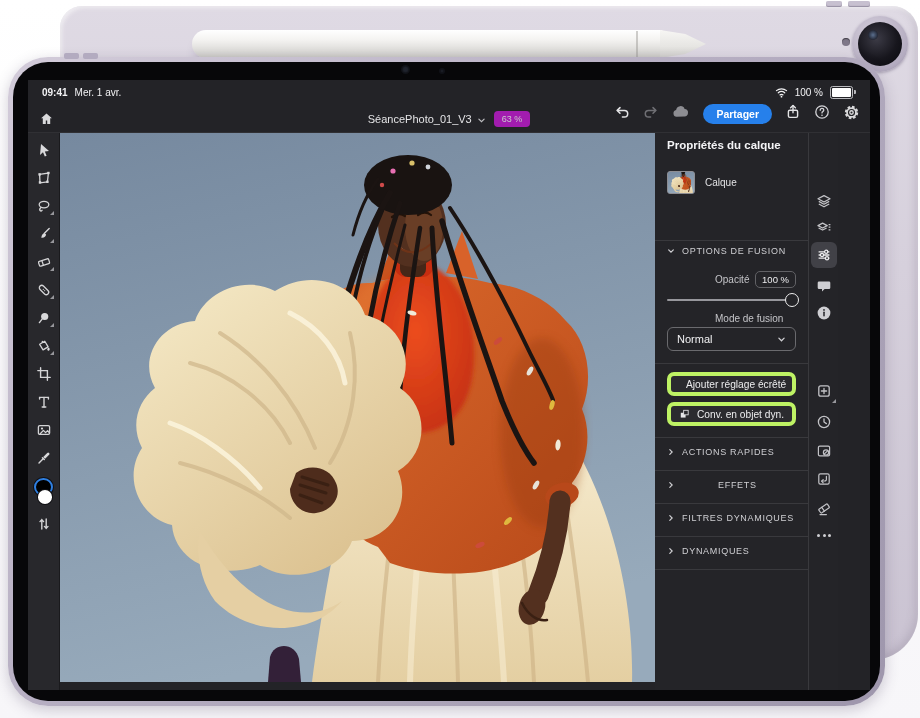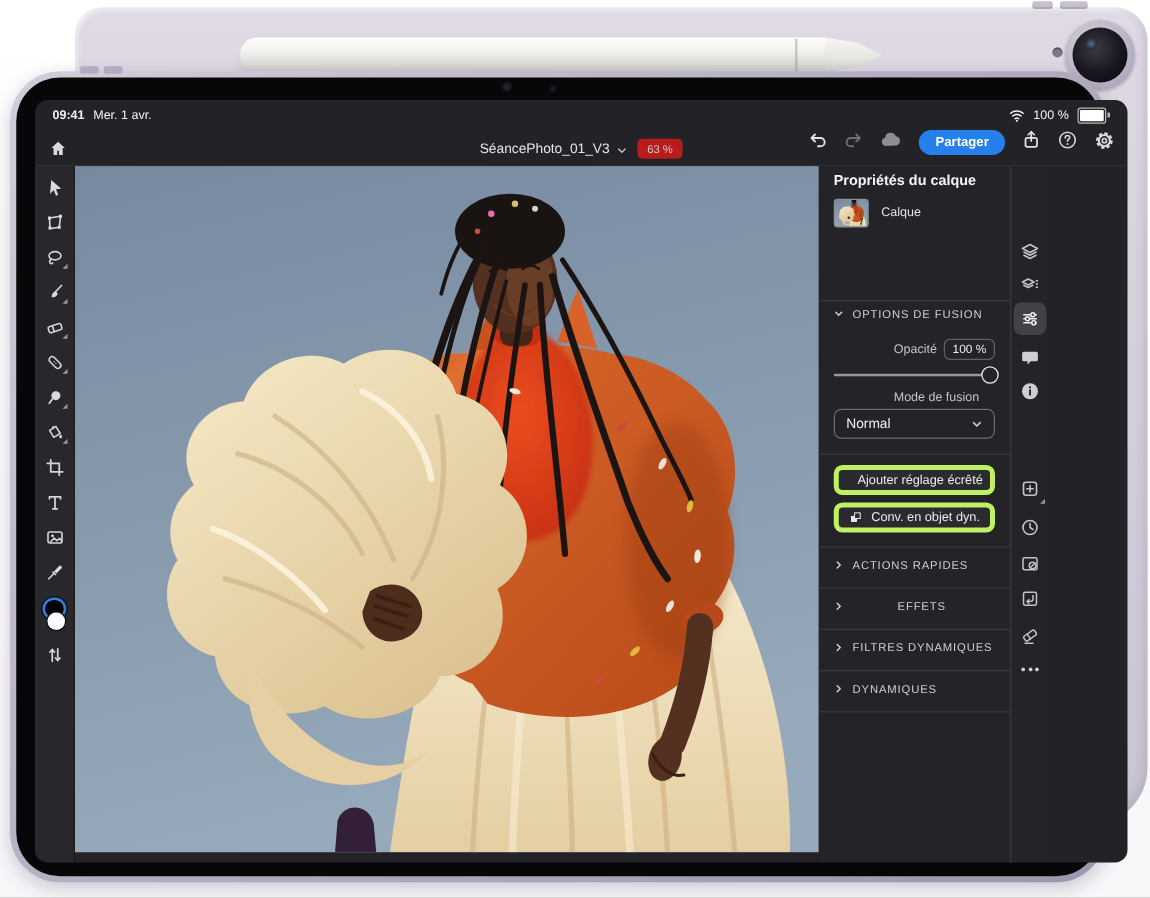--- a/index.html
+++ b/index.html
@@ -27,44 +27,44 @@
   .pencil-seam{left:636px;top:31px;width:2px;height:26px;background:rgba(150,148,145,.45);}
 
   .front-ipad{left:8px;top:57px;width:877px;height:649px;border-radius:40px;
     background:linear-gradient(135deg,#d3ccda 0%,#b6aec2 45%,#9e96ac 100%);
     box-shadow:0 4px 14px rgba(70,60,90,.25);}
   .front-bezel{left:13px;top:62px;width:867px;height:639px;border-radius:35px;background:#070709;}
   .front-btn{top:53px;height:6px;width:15px;border-radius:2px;background:#b3abc0;}
   .front-cam{border-radius:50%;background:#20242e;box-shadow:inset 0 0 2px #000,0 0 0 1px #101218;}
 
   
-  .screen{left:28px;top:80px;width:842px;height:610px;border-radius:10px;background:#232327;overflow:hidden;color:#e8e8ea;padding-left:32px;}
+  .screen{left:28px;top:80px;width:842px;height:610px;border-radius:0;background:#232327;overflow:hidden;color:#e8e8ea;}
   .statusbar{left:0;top:0;width:100%;height:24px;display:flex;align-items:center;justify-content:space-between;padding:0 14px;box-sizing:border-box;font-size:10px;color:#f2f2f4;}
   .statusbar .grp{display:flex;align-items:center;gap:7px;}
   .titlebar{left:0;top:24px;width:100%;height:29px;border-bottom:1px solid #303034;box-sizing:border-box;}
   .title-center{left:0;top:24px;width:100%;height:29px;display:flex;align-items:center;justify-content:center;gap:8px;}
   .doc-title{display:flex;align-items:flex-end;gap:5px;font-size:11px;color:#e4e4e6;}
-  .zoom-badge{background:#b91c1c;color:#c9c9cd;font-size:9px;padding:3px 8px;border-radius:4px;}
+  .zoom-badge{background:#a21caf;color:#c9c9cd;font-size:9px;padding:3px 8px;border-radius:4px;}
   .tb-right{right:10px;top:24px;height:29px;display:flex;align-items:flex-start;gap:13px;}
   .share-pill{display:flex;align-items:center;justify-content:center;background:#2680eb;color:#fff;font-size:10.5px;font-weight:bold;border-radius:12px;padding:4px 13px;}
   .home-btn{left:10px;top:24px;height:29px;display:flex;align-items:center;}
 
   .toolcol{left:0;top:53px;width:32px;height:557px;background:#28282c;border-right:1px solid #1a1a1d;box-sizing:border-box;
     display:flex;flex-direction:column;align-items:center;padding-top:9px;gap:12px;}
   .tool{position:relative;width:20px;height:16px;display:flex;align-items:center;justify-content:center;}
   .tri{position:absolute;right:0;bottom:-1px;width:0;height:0;border-left:4px solid transparent;border-bottom:4px solid #97979c;}
   .chip-black{width:15px;height:15px;border-radius:50%;background:#000;border:2px solid #2f7fe0;box-shadow:0 0 0 1px #101014;}
   .chip-white{width:14px;height:14px;border-radius:50%;background:#fff;margin-top:-6px;margin-left:2px;box-shadow:0 0 0 1px #101014;}
 
   .canvas{left:32px;top:53px;width:595px;height:549px;background:#7e93ab;overflow:hidden;}
   .panel{left:627px;top:53px;width:153px;height:557px;background:#242428;box-sizing:border-box;}
   .rail{left:780px;top:53px;width:30px;height:557px;background:#242428;border-left:1px solid #39393d;box-sizing:border-box;}
 
   .p-title{left:12px;top:6px;font-size:11.5px;font-weight:bold;color:#f4f4f6;}
-  .layer-row{left:12px;top:26px;display:flex;align-items:center;gap:10px;}
+  .layer-row{left:12px;top:38px;display:flex;align-items:center;gap:10px;}
   .layer-thumb{width:26px;height:21px;border-radius:3px;border:1px solid #8d8d92;overflow:hidden;background:#7e93ab;}
   .layer-name{font-size:10px;color:#e2e2e4;}
   .divider{left:0;width:153px;height:1px;background:#39393d;}
   .sec-head{left:12px;display:flex;align-items:center;gap:7px;font-size:9px;letter-spacing:.7px;color:#cfcfd3;}
   .fld-label{font-size:10px;color:#c4c4c8;margin-left:48px;}
   .val-box{font-size:9.5px;color:#ececee;border:1px solid #616165;border-radius:5px;padding:2px 6px;}
   .slider-track{left:12px;width:129px;height:2px;background:#97979c;border-radius:1px;}
   .slider-knob{position:absolute;right:-3px;top:-6px;width:12px;height:12px;border-radius:50%;background:#242428;border:1.6px solid #ededed;}
   .dropdown{left:12px;width:129px;height:24px;border:1px solid #6a6a6e;border-radius:6px;display:flex;align-items:center;justify-content:space-between;padding:0 9px;box-sizing:border-box;font-size:11px;color:#f0f0f2;}
   .p-btn{left:12px;width:129px;height:24px;border:4px solid #bef264;background:#2b2b2f;border-radius:7px;display:flex;align-items:center;gap:7px;padding:0 8px;box-sizing:border-box;font-size:10.2px;color:#ececee;white-space:nowrap;}

